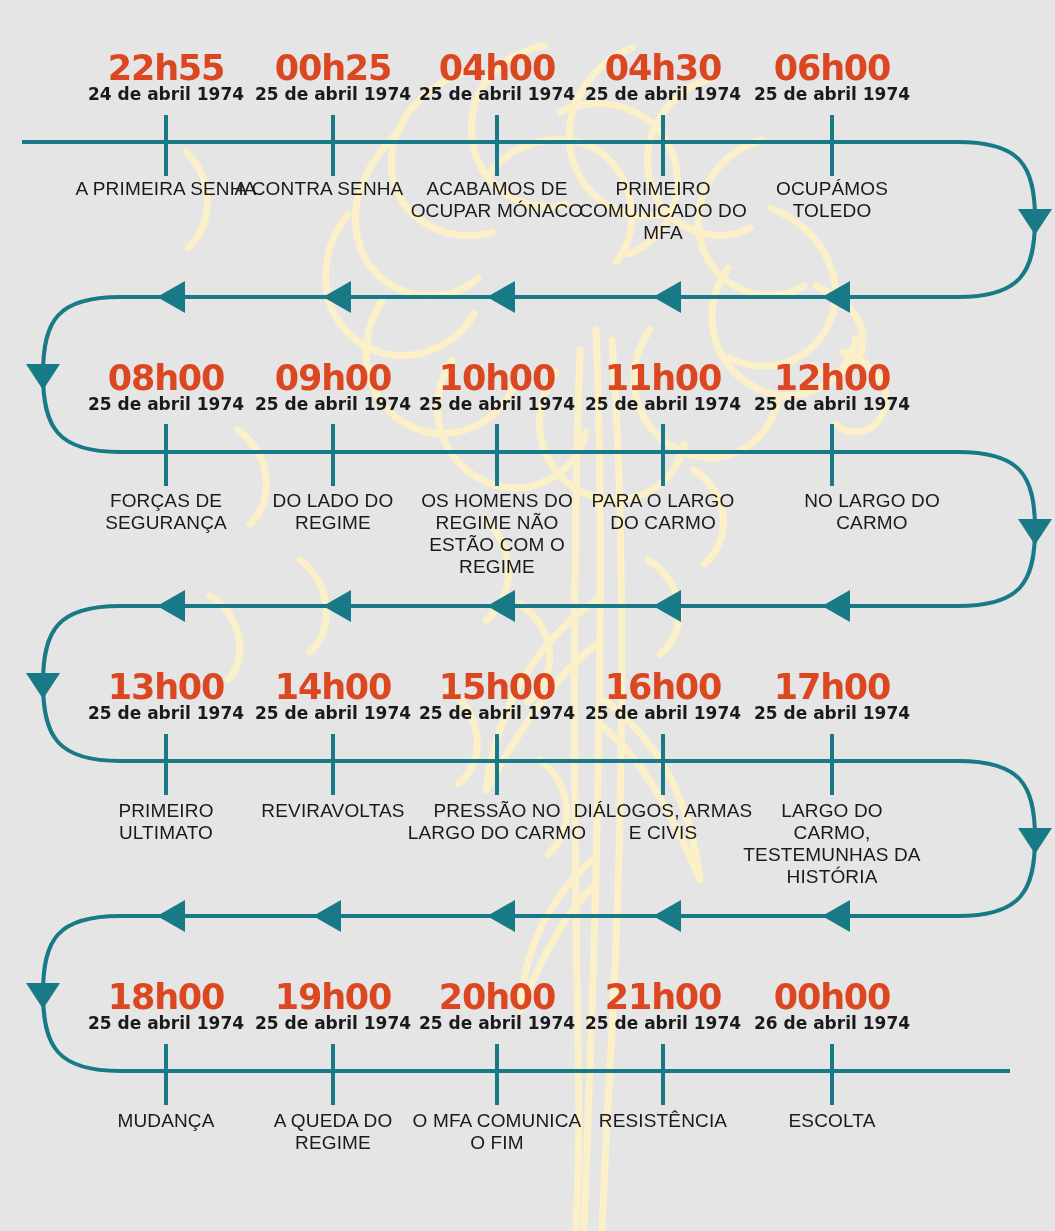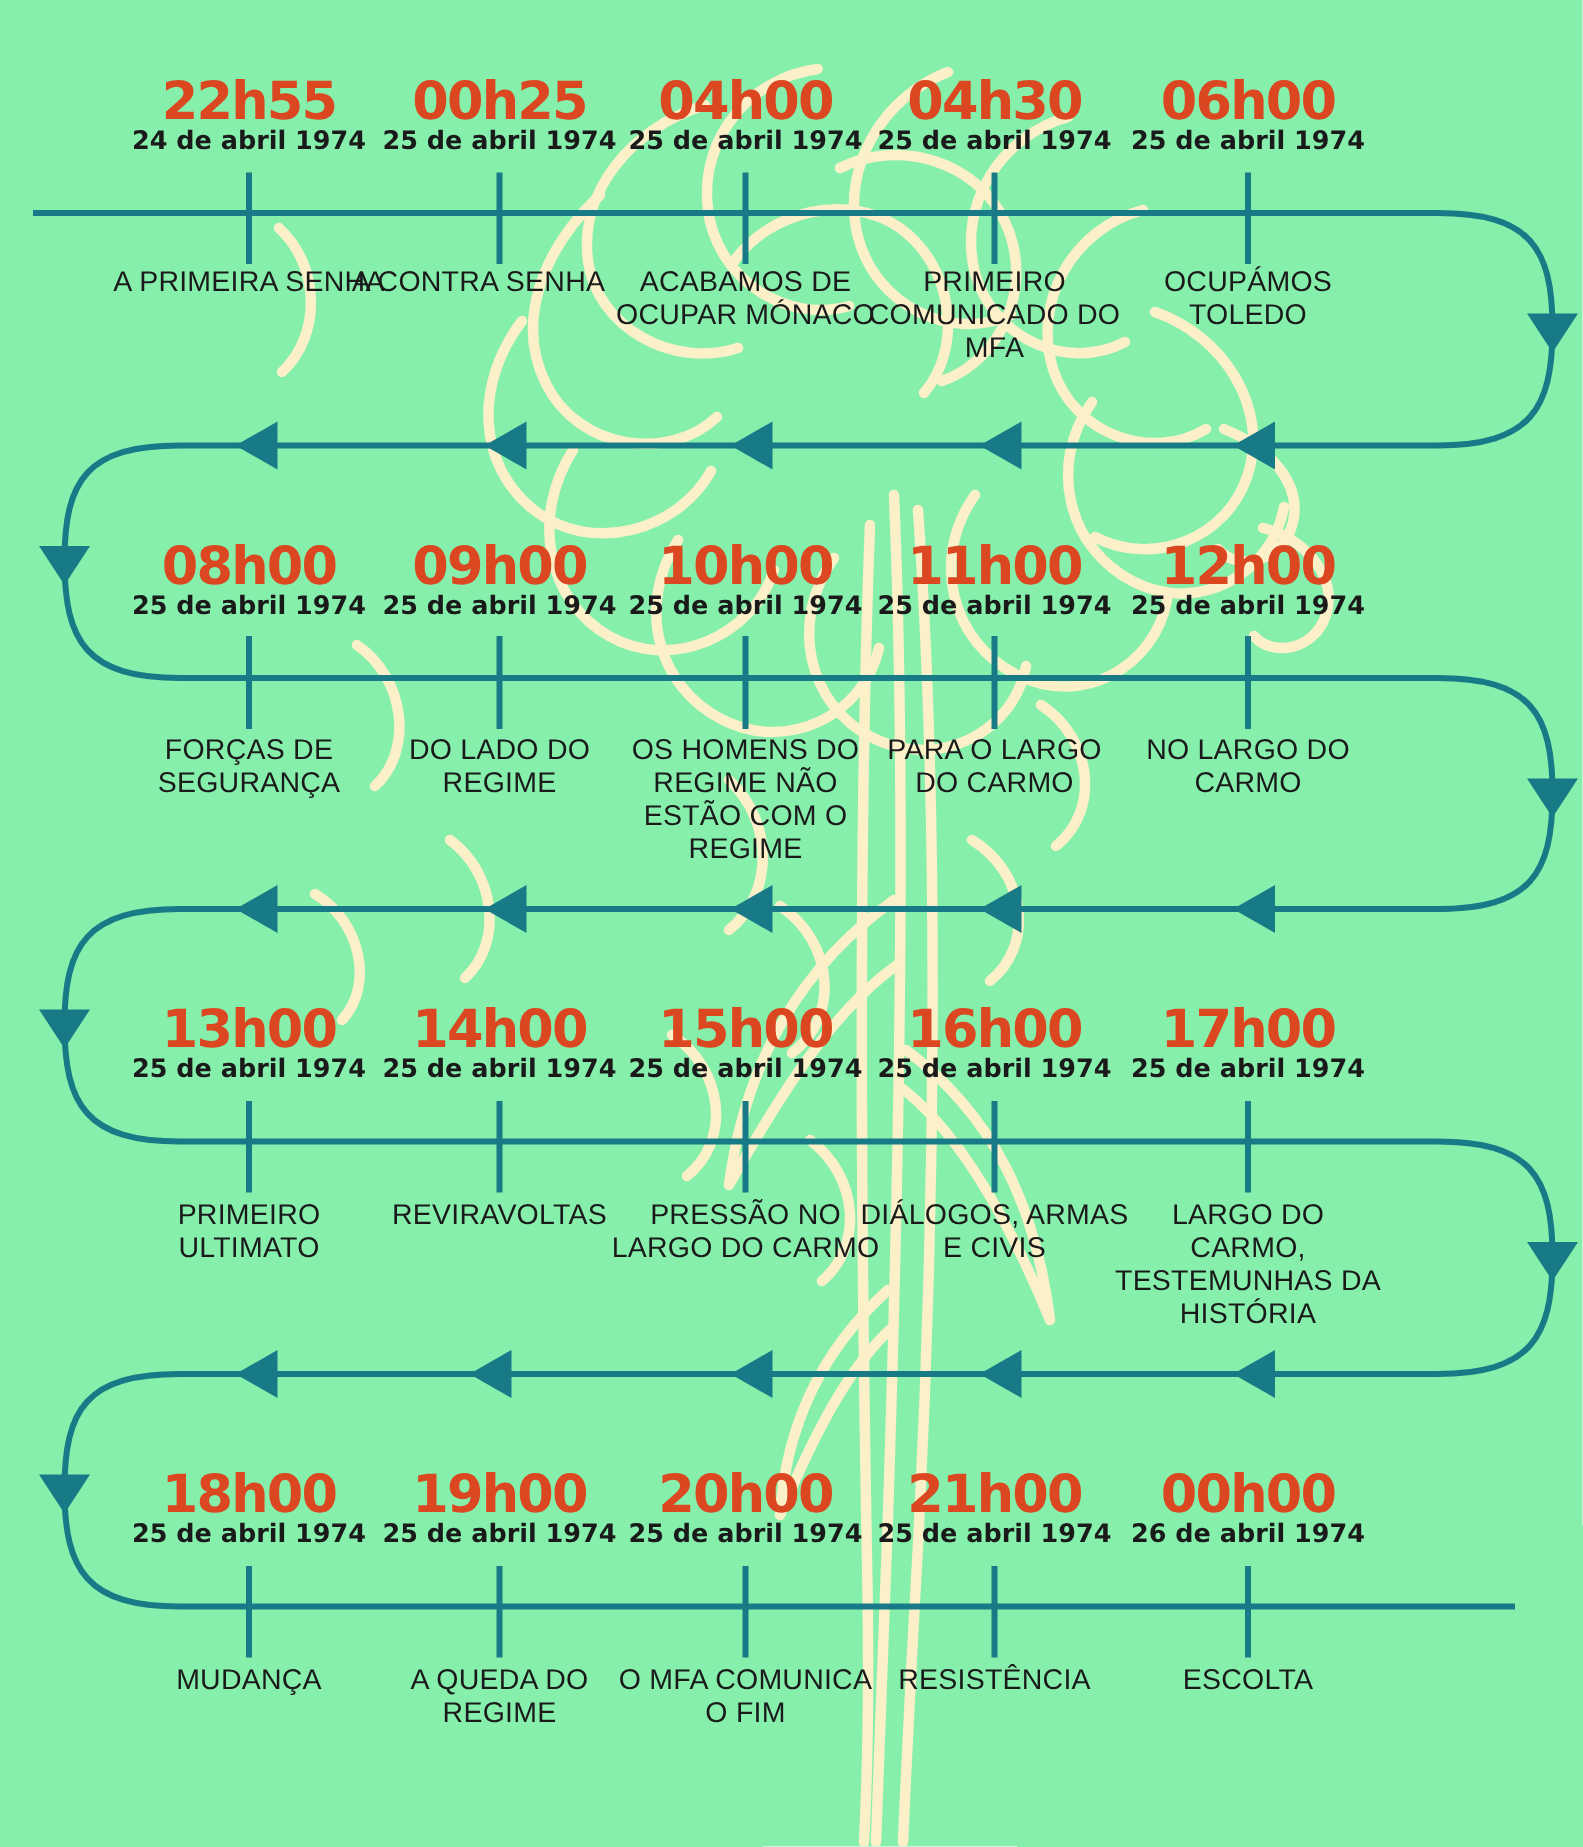--- a/index.html
+++ b/index.html
@@ -10,21 +10,21 @@
   body {
     font-family: "Liberation Sans", sans-serif;
     -webkit-font-smoothing: antialiased;
   }
 
   #timeline-root {
     position: relative;
     width: 1055px;
     height: 1231px;
     overflow: hidden;
-    background: #86efac;
+    background: #e5e5e5;
   }
 
   
   #watermark {
     position: absolute;
     left: 0; top: 0;
     width: 1055px; height: 1231px;
     z-index: 0;
     pointer-events: none;
   }
@@ -262,21 +262,21 @@
     </div>
     <div class="event" style="left:832px; top:360px;">
       <div class="time">12h00</div>
       <div class="date">25 de abril 1974</div>
     </div>
 
     <div class="event-label narrow" style="left:166px; top:490px;">FORÇAS DE SEGURANÇA</div>
     <div class="event-label narrow" style="left:333px; top:490px;">DO LADO DO REGIME</div>
     <div class="event-label narrow" style="left:663px; top:490px;">PARA O LARGO DO CARMO</div>
     <div class="event-label" style="left:497px; top:490px;">OS HOMENS DO REGIME NÃO ESTÃO COM O REGIME</div>
-    <div class="event-label narrow" style="left:832px; top:490px;">NO LARGO DO CARMO</div>
+    <div class="event-label narrow" style="left:872px; top:490px;">NO LARGO DO CARMO</div>
 
     <div class="event" style="left:166px; top:669px;">
       <div class="time">13h00</div>
       <div class="date">25 de abril 1974</div>
     </div>
     <div class="event" style="left:333px; top:669px;">
       <div class="time">14h00</div>
       <div class="date">25 de abril 1974</div>
     </div>
     <div class="event" style="left:497px; top:669px;">

